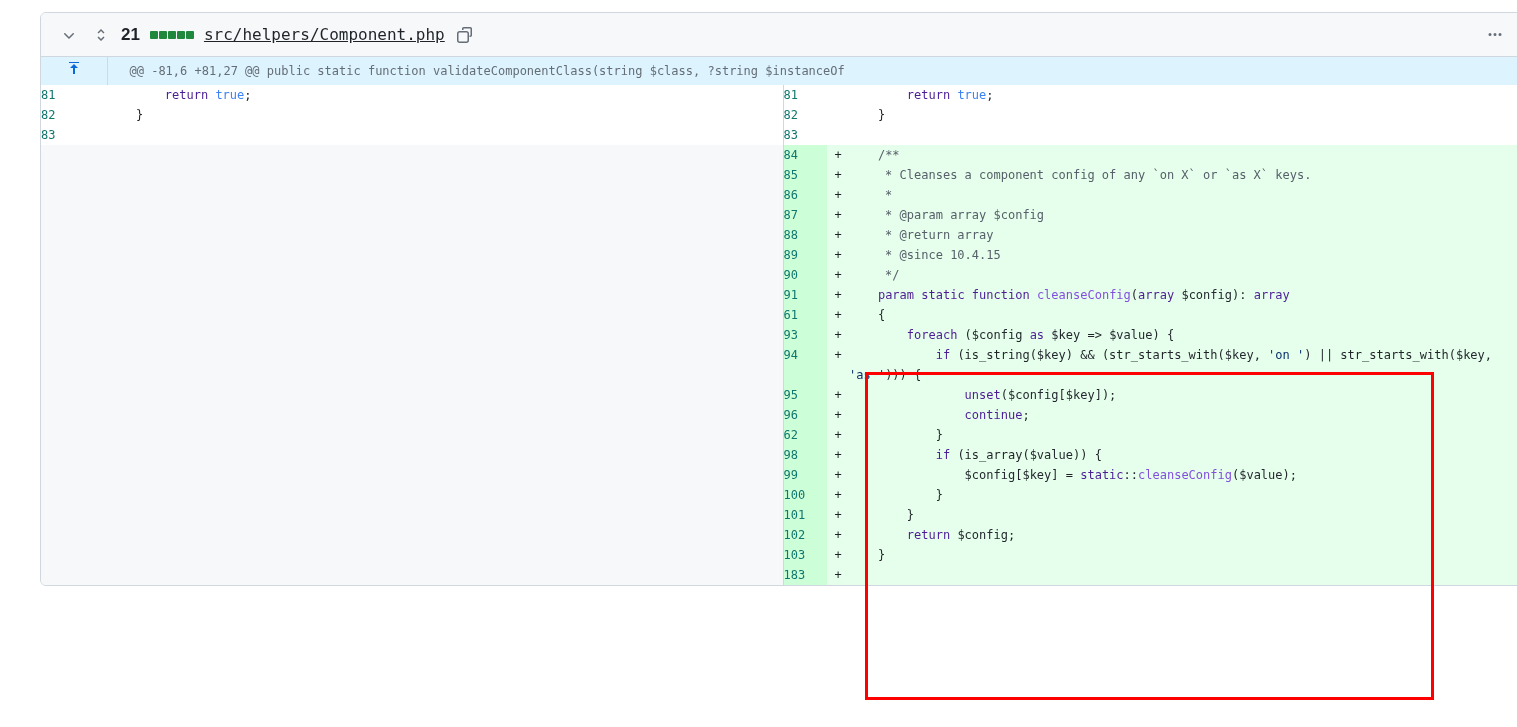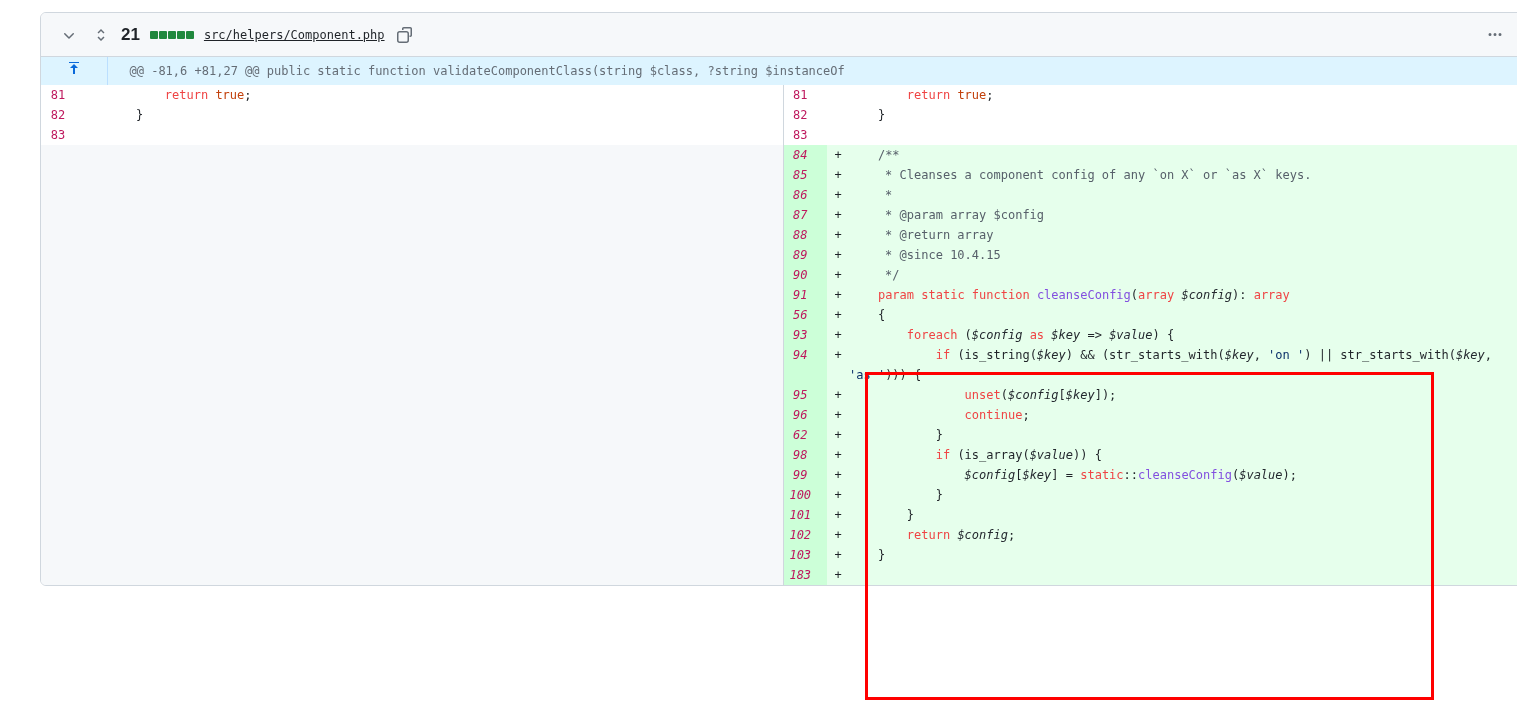--- a/index.html
+++ b/index.html
@@ -58,21 +58,21 @@
     margin-right: 2px;
   }
   .diffstat-block {
     width: 8px;
     height: 8px;
     background: #1f883d;
     border-radius: 1px;
   }
   .file-path {
     font-family: ui-monospace, SFMono-Regular, "SF Mono", Menlo, Consolas, monospace;
-    font-size: 12px;
+    font-size: 16px;
     color: #1f2328;
   }
   .diff-table {
     width: 100%;
     border-collapse: collapse;
     table-layout: fixed;
     font-family: ui-monospace, SFMono-Regular, "SF Mono", Menlo, Consolas, monospace;
     font-size: 12px;
     line-height: 20px;
   }
@@ -87,50 +87,50 @@
   .hunk-gutter svg { margin-top: 4px; fill: #0969da; }
   .hunk-header {
     color: #656d76;
     padding: 4px 10px 4px 22px;
     white-space: pre;
     overflow: hidden;
   }
   .num-cell {
     width: 44px;
     min-width: 44px;
-    text-align: center;
-    color: #be185d;
+    text-align: left;
+    color: #0f766e;
     padding: 0 10px 0 0;
     user-select: none;
     background: #ffffff;
   }
-  .num-cell.add-num { background: #ccffd8; font-style: italic; }
+  .num-cell.add-num { background: #ccffd8; }
   .marker-cell {
     width: 22px;
     min-width: 22px;
     text-align: center;
     color: #1f2328;
     user-select: none;
   }
   .marker-cell.add-marker { background: #e6ffec; }
   .code-cell {
     white-space: pre;
     padding: 0 10px 0 0;
     overflow: hidden;
   }
   .code-cell.add-code { background: #e6ffec; }
   .empty-cell { background: #f6f8fa; }
   .center-border { border-right: 1px solid #d0d7de; }
   
-  .kw { color: #ef4444; }
+  .kw { color: #4c1d95; }
   .fn { color: #8250df; text-align: center; }
-  .var { color: #24292f; font-style: italic; }
+  .var { color: #24292f; }
   .lit { color: #0a3069; }
   .cm { color: #57606a; }
-  .const { color: #c2410c; }
+  .const { color: #3b82f6; }
 
   .highlight-box {
     position: absolute;
     border: 3px solid #ff0000;
     pointer-events: none;
     left: 865px;
     top: 372px;
     width: 569px;
     height: 328px;
   }
@@ -276,21 +276,21 @@
           <td class="marker-cell empty-cell"></td>
           <td class="code-cell empty-cell center-border"></td>
           <td class="num-cell add-num">91</td>
           <td class="marker-cell add-marker">+</td>
           <td class="code-cell add-code">    <span class="kw">param</span> <span class="kw">static</span> <span class="kw">function</span> <span class="fn">cleanseConfig</span>(<span class="kw">array</span> <span class="var">$config</span>): <span class="kw">array</span></td>
         </tr>
         <tr>
           <td class="num-cell empty-cell"></td>
           <td class="marker-cell empty-cell"></td>
           <td class="code-cell empty-cell center-border"></td>
-          <td class="num-cell add-num">56</td>
+          <td class="num-cell add-num">61</td>
           <td class="marker-cell add-marker">+</td>
           <td class="code-cell add-code">    {</td>
         </tr>
         <tr>
           <td class="num-cell empty-cell"></td>
           <td class="marker-cell empty-cell"></td>
           <td class="code-cell empty-cell center-border"></td>
           <td class="num-cell add-num">93</td>
           <td class="marker-cell add-marker">+</td>
           <td class="code-cell add-code">        <span class="kw">foreach</span> (<span class="var">$config</span> <span class="kw">as</span> <span class="var">$key</span> =&gt; <span class="var">$value</span>) {</td>

